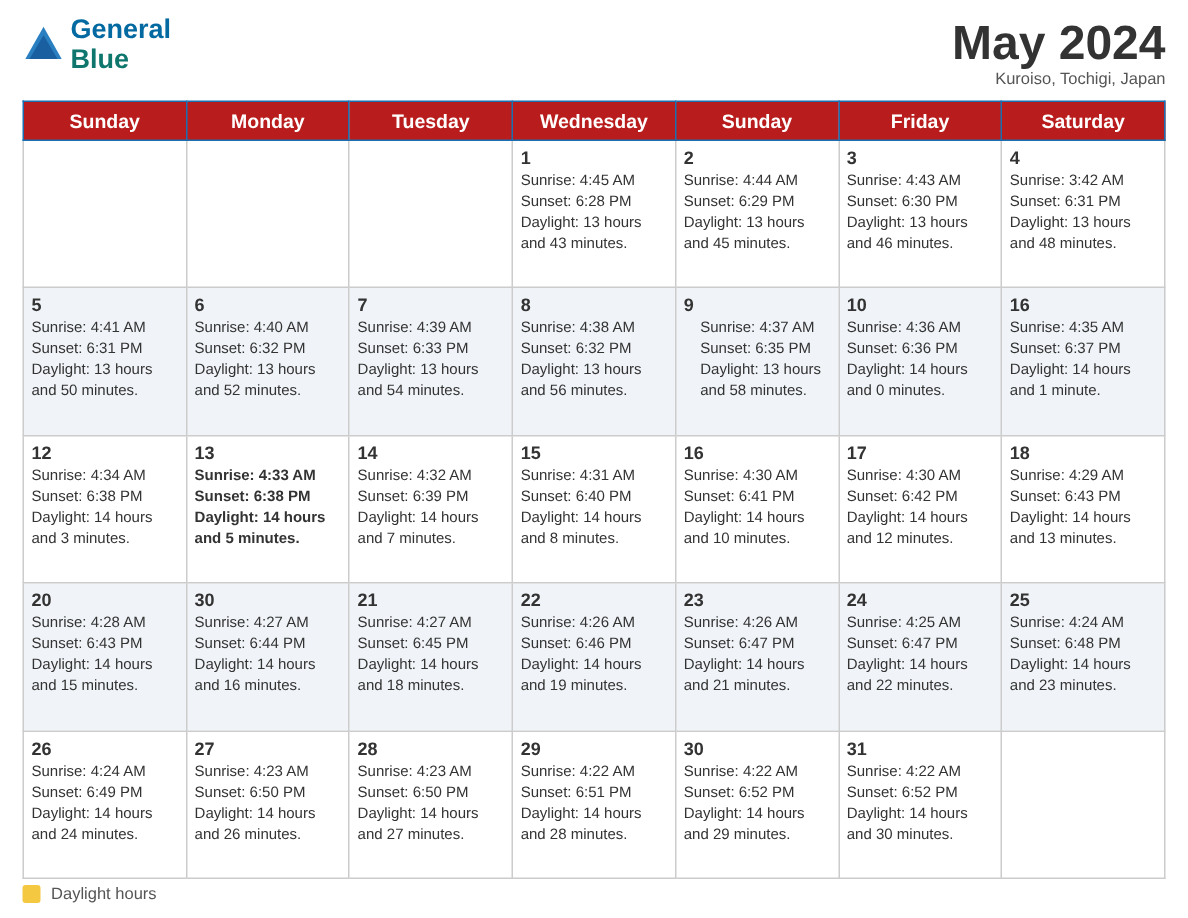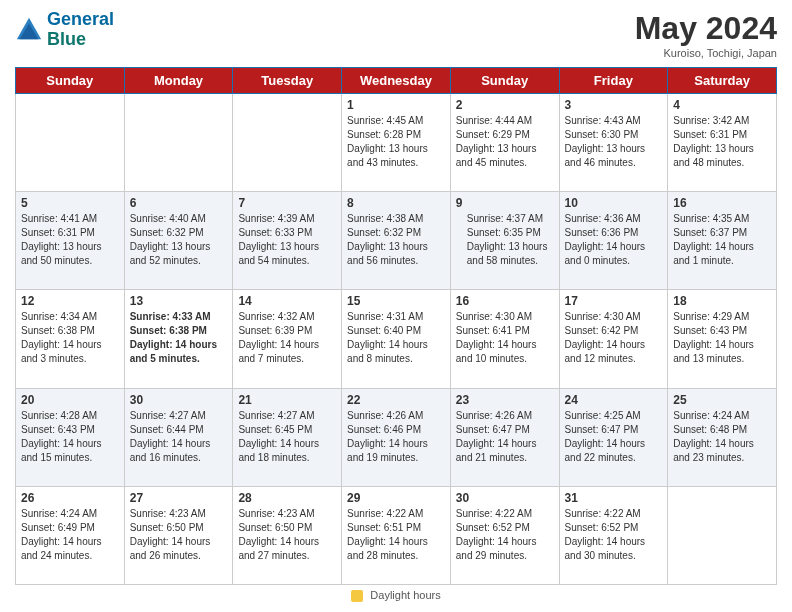--- a/index.html
+++ b/index.html
@@ -100,21 +100,21 @@
       margin-bottom: 2px;
     }
     .day-info {
       line-height: 1.4;
       font-size: 10px;
     }
     .footer {
       margin-top: 4px;
       font-size: 11px;
       color: #555;
-      text-align: center;
+      text-align: left;
     }
     .footer-dot {
       display: inline-block;
       width: 12px;
       height: 12px;
       background: #f5c842;
       border-radius: 2px;
       margin-right: 4px;
       vertical-align: middle;
     }

